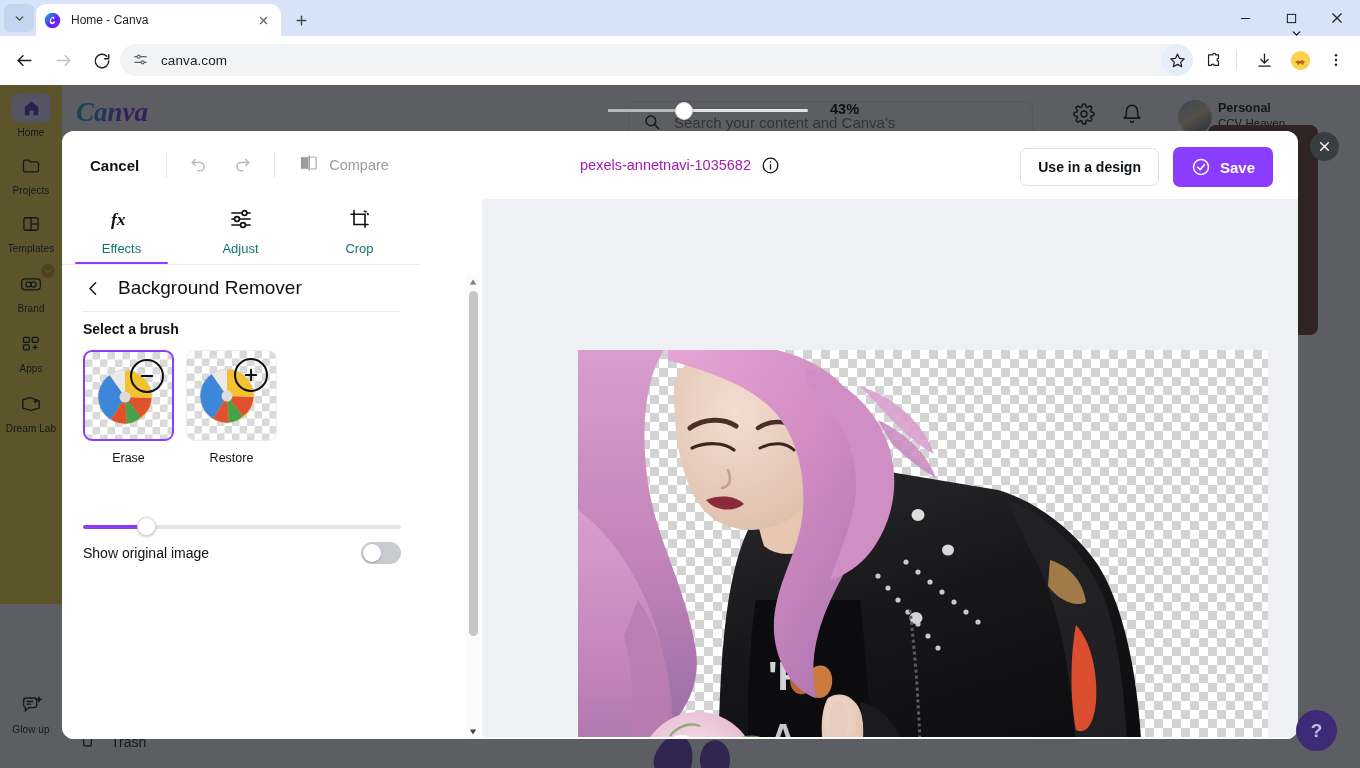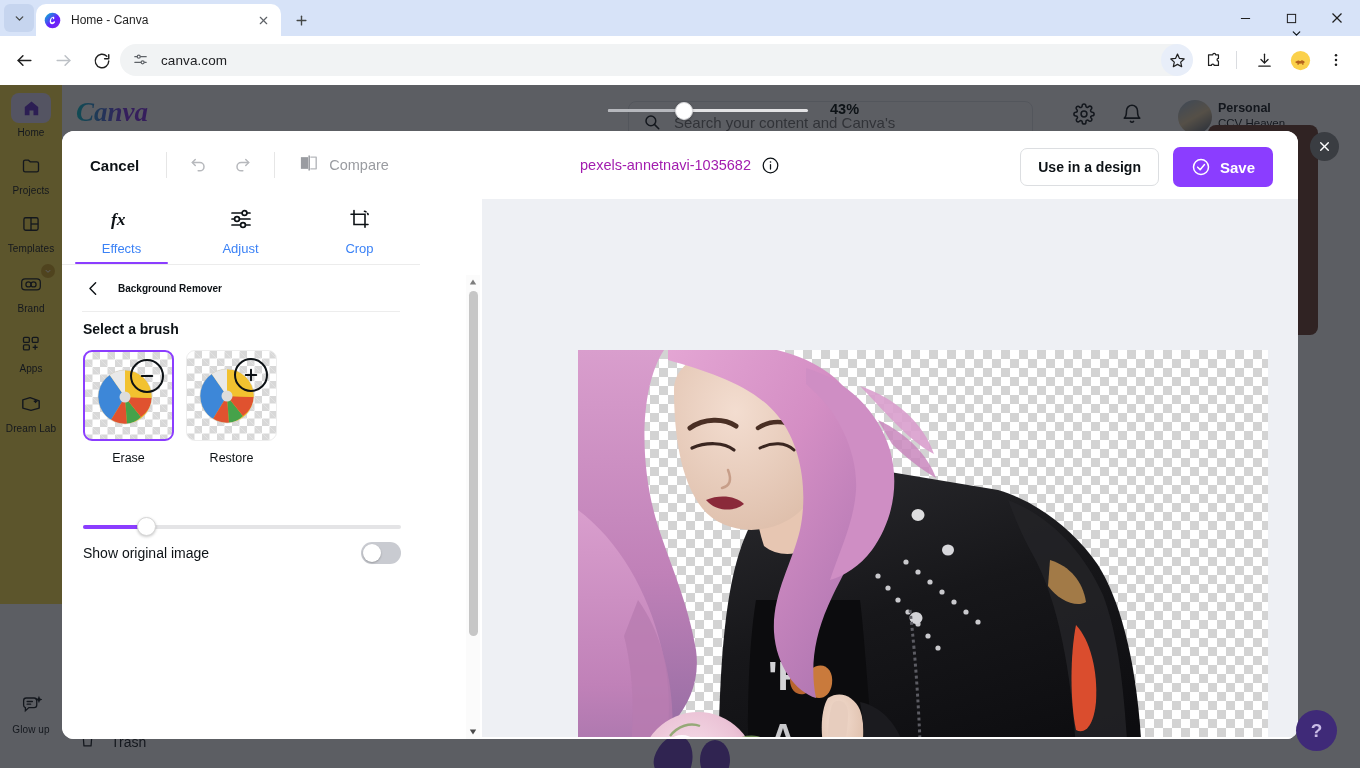--- a/index.html
+++ b/index.html
@@ -114,27 +114,27 @@
     height: 40px; padding: 0 18px; border-radius: 7px; background: #8b3dff; margin-left: 14px;
     display: flex; align-items: center; font-size: 15px; font-weight: bold; color: #fff;
   }
   #save-check { margin-right: 9px; display: flex; }
 
   
   #tool-panel { position: absolute; left: 0; top: 68px; width: 358px; height: 540px; background: #fff; }
   #tool-tabs { position: absolute; left: 0; top: 0; width: 358px; height: 65px; display: flex; }
   .tool-tab { width: 119px; display: flex; flex-direction: column; align-items: center; justify-content: center; position: relative; }
   .tool-tab-icon { height: 26px; display: flex; align-items: flex-start; justify-content: center; }
-  .tool-tab-label { font-size: 13px; color: #3b82f6; margin-top: 7px; }
+  .tool-tab-label { font-size: 13px; color: #0f766e; margin-top: 7px; }
   .tool-tab.active::after { content: ""; position: absolute; left: 13px; right: 13px; bottom: 0; height: 2.5px; background: #8b3dff; border-radius: 2px; }
   #tool-tabs-divider { position: absolute; left: 0; top: 65px; width: 358px; height: 1px; background: #ececec; }
 
   #panel-header { position: absolute; left: 0; top: 66px; width: 358px; height: 46px; display: flex; align-items: center; }
   #panel-back { width: 22px; height: 22px; margin-left: 20px; display: flex; align-items: center; justify-content: center; }
-  #panel-title { font-size: 10px; font-weight: bold; color: #0d1216; margin-left: 14px; }
+  #panel-title { font-size: 19px; font-weight: normal; color: #0d1216; margin-left: 14px; }
   #panel-header-divider { position: absolute; left: 20px; top: 112px; width: 318px; height: 1px; background: #ededed; }
 
   #panel-body { position: absolute; left: 0; top: 96px; width: 358px; height: 427px; }
   #brush-section-title { position: absolute; left: 21px; top: 26px; font-size: 14px; font-weight: bold; color: #0d1216; }
   .brush-item { position: absolute; top: 55px; width: 91px; }
   .brush-thumb {
     width: 91px; height: 91px; border-radius: 9px; position: relative; overflow: hidden;
     background-color: #ffffff;
     background-image:
       linear-gradient(45deg, #d8d8d8 25%, transparent 25%, transparent 75%, #d8d8d8 75%),

